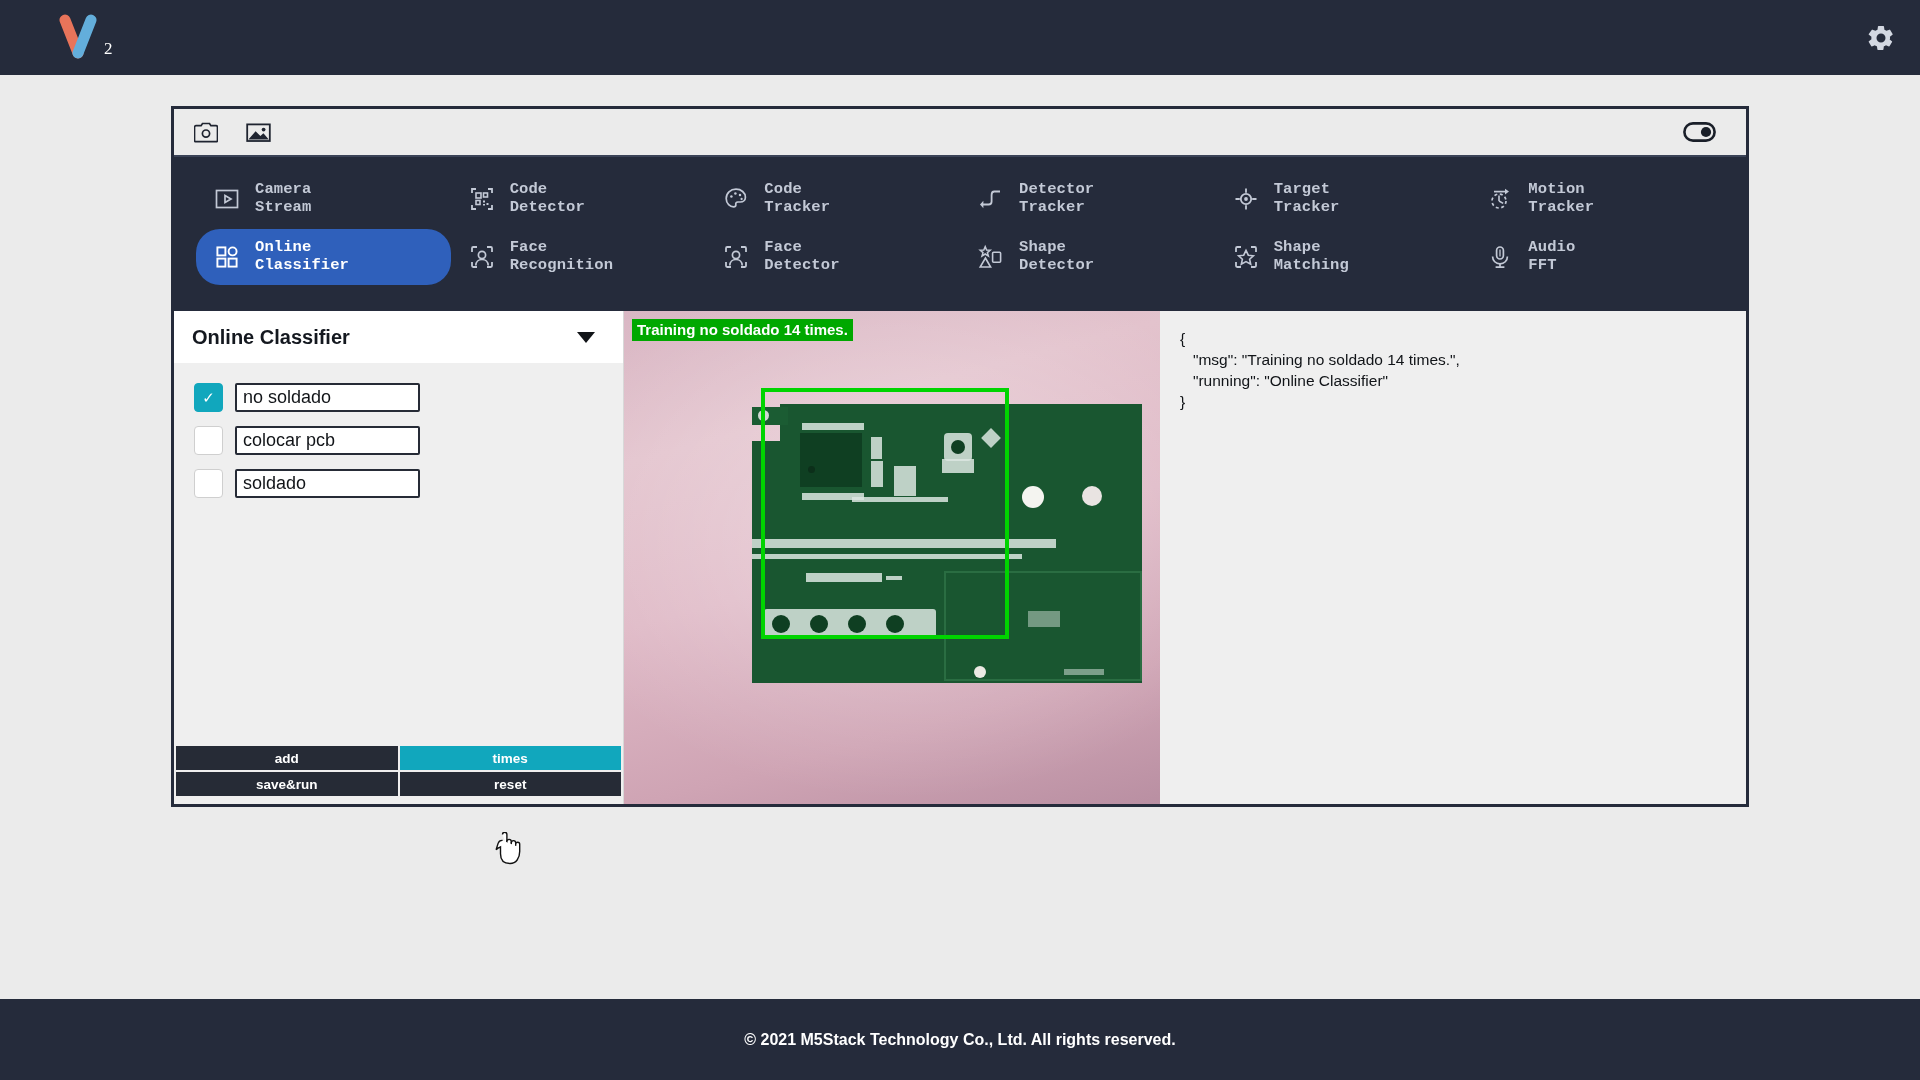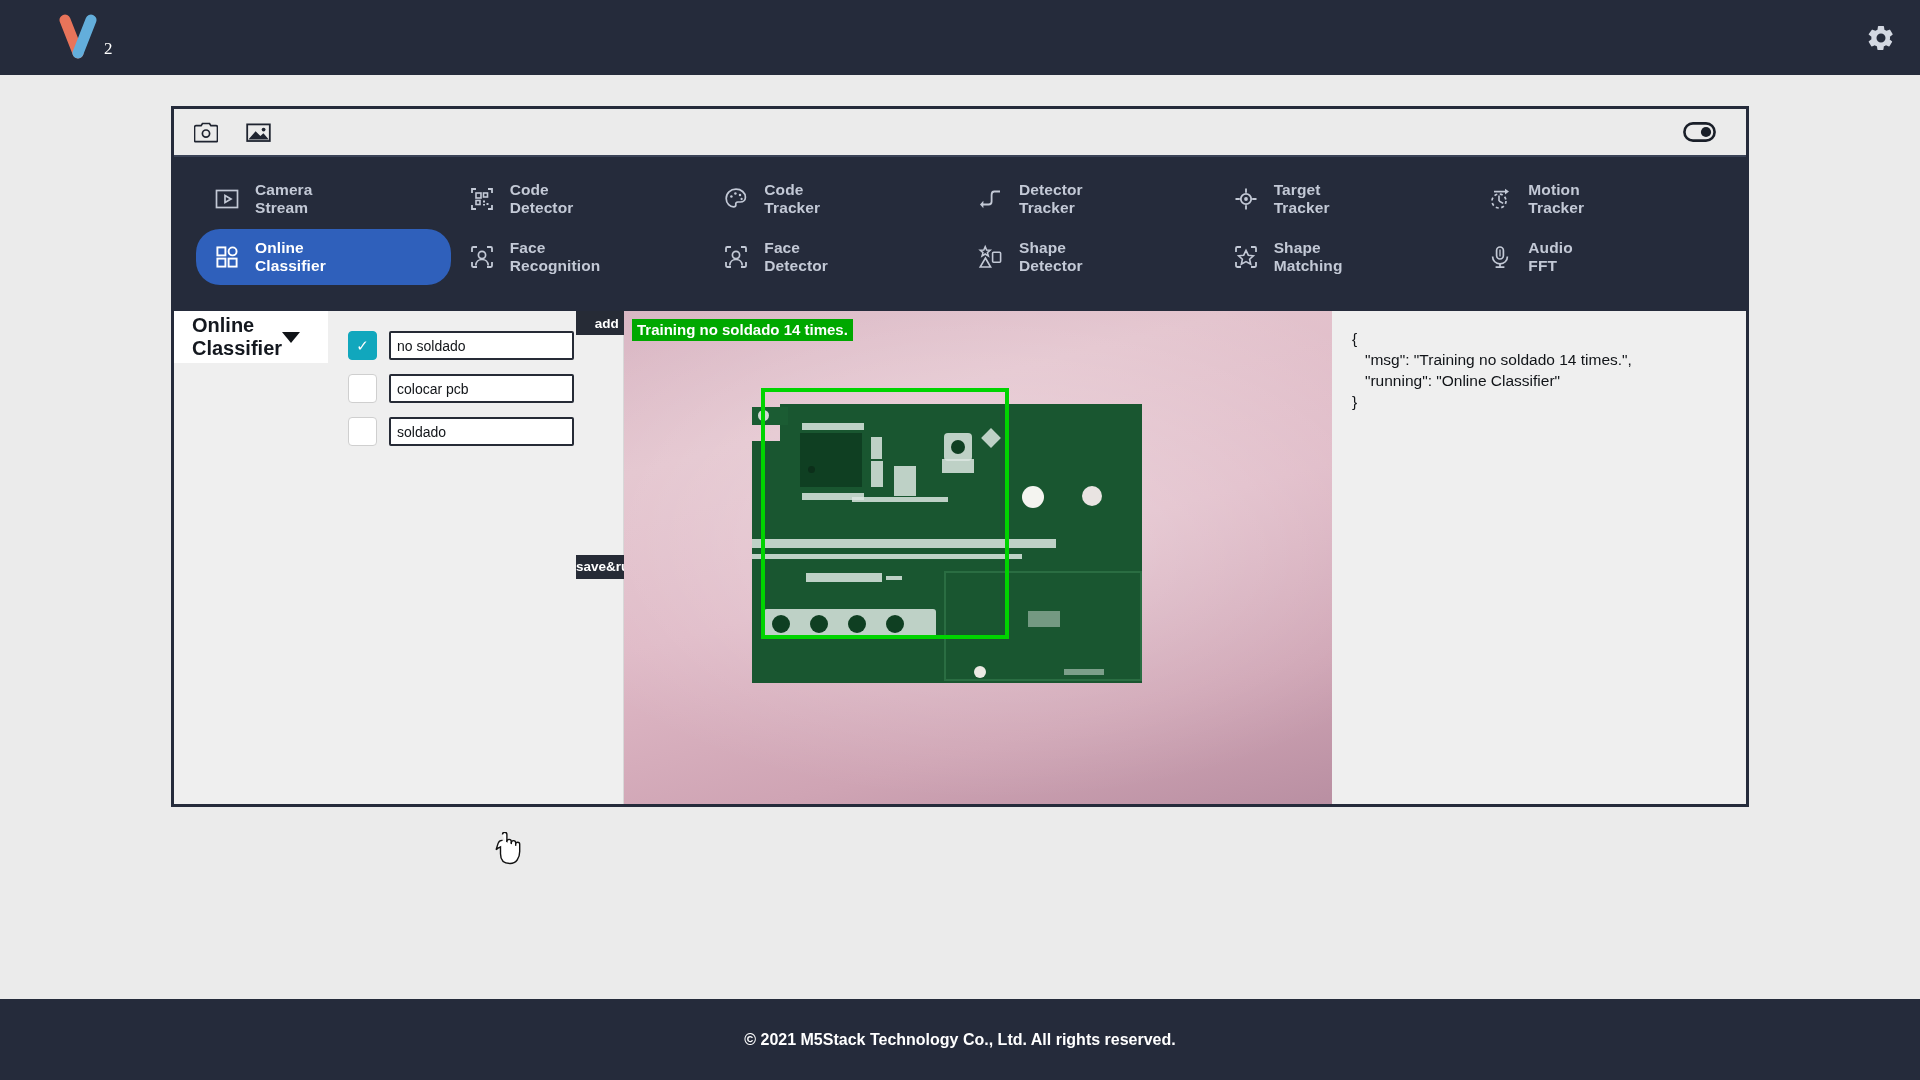--- a/index.html
+++ b/index.html
@@ -72,29 +72,29 @@
   }
   .func {
     display: flex; align-items: center; gap: 15px;
     padding: 0 18px;
     border-radius: 9px;
     cursor: pointer;
     color: #c3c9d6;
   }
   .func .ico { flex: 0 0 26px; height: 26px; display: flex; align-items: center; justify-content: center; }
   .func .lbl { font-size: 15.5px; font-weight: 700; line-height: 1.14; letter-spacing: .1px; }
-  .func .lbl span { display: block; }
+  .func .lbl span { display: block; font-family: Liberation Mono, monospace; }
   .func.active { background: #2f60bb; color: #ffffff; border-radius: 24px; }
   .func.active .lbl { color: #ffffff; }
 
   
   #body-row { display: flex; align-items: stretch; background: #ebebeb; height: 493px; }
 
   
-  #left-panel { width: 450px; background: #efefef; display: flex; flex-direction: row; border-right: 1px solid #d8d8d8; }
+  #left-panel { width: 450px; background: #efefef; display: flex; flex-direction: column; border-right: 1px solid #d8d8d8; }
   #left-head {
     height: 52px; background: #ffffff;
     display: flex; align-items: center; justify-content: space-between;
     padding: 0 28px 0 18px;
   }
   #left-head .title { font-size: 20px; font-weight: 700; color: #14181f; }
   #caret { width: 0; height: 0; border-left: 9px solid transparent; border-right: 9px solid transparent; border-top: 11px solid #111418; cursor: pointer; }
 
   #class-list { padding: 20px 0 0 20px; flex: 1; }
   .class-row { display: flex; align-items: center; gap: 12px; margin-bottom: 14px; }
@@ -103,36 +103,36 @@
     background: #ffffff; border: 1px solid #cfcfcf;
     display: flex; align-items: center; justify-content: center;
     cursor: pointer; flex: 0 0 29px;
   }
   .cbox.checked { background: #11a7bd; border-color: #11a7bd; }
   .cbox .tick { color: #ffffff; font-size: 15px; line-height: 1; }
   .class-input {
     width: 185px; height: 29px;
     border: 2px solid #262b36; border-radius: 2px;
     background: #ffffff; color: #111418;
-    font-family: "Liberation Sans", sans-serif; font-size: 14px;
+    font-family: "Liberation Sans", sans-serif; font-size: 18px;
     padding: 0 6px;
   }
 
   #btn-grid { display: grid; grid-template-columns: 1fr 1fr; gap: 2px; padding: 0 0 8px 0; margin: 0 2px; }
   .pbtn {
     height: 24px; background: #262b36; color: #ffffff;
     font-size: 13.5px; font-weight: 700;
     display: flex; align-items: center; justify-content: center;
     cursor: pointer; border: none; position: relative;
     font-family: "Liberation Sans", sans-serif;
   }
   .pbtn.teal { background: #11a7bd; }
 
   
-  #video-wrap { width: 708px; background: #000; position: relative; overflow: hidden; }
+  #video-wrap { width: 536px; background: #000; position: relative; overflow: hidden; }
   #video {
     position: absolute; inset: 0;
     background:
       radial-gradient(120% 95% at 52% 44%, rgba(255,255,255,.34) 0%, rgba(255,255,255,0) 58%),
       linear-gradient(165deg, #d9b7c4 0%, #e3c3cd 24%, #dfb9c6 50%, #cfa4b4 78%, #b98fa2 100%);
   }
   .pcb-body { position: absolute; background: #195630; }
   .trace { position: absolute; background: rgba(220,230,225,.85); }
   .pad { position: absolute; border-radius: 50%; background: #cfd8d2; }
   .chip { position: absolute; background: #0f3f22; }

